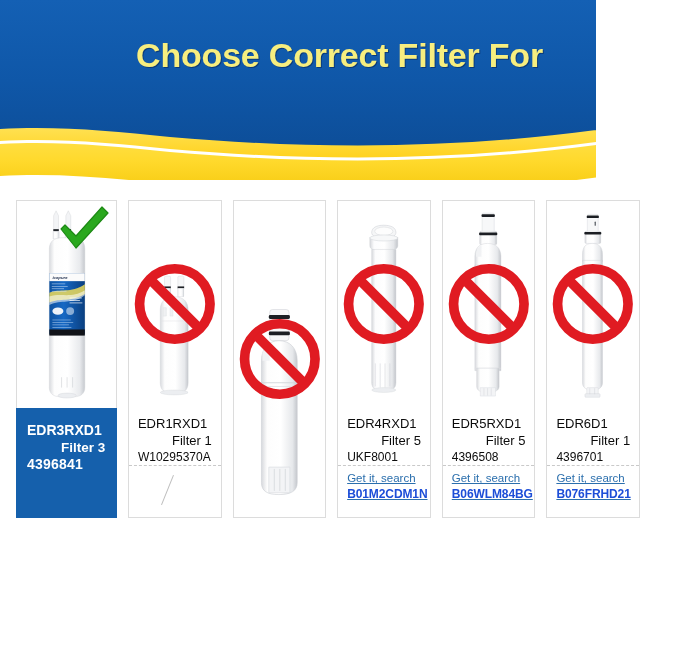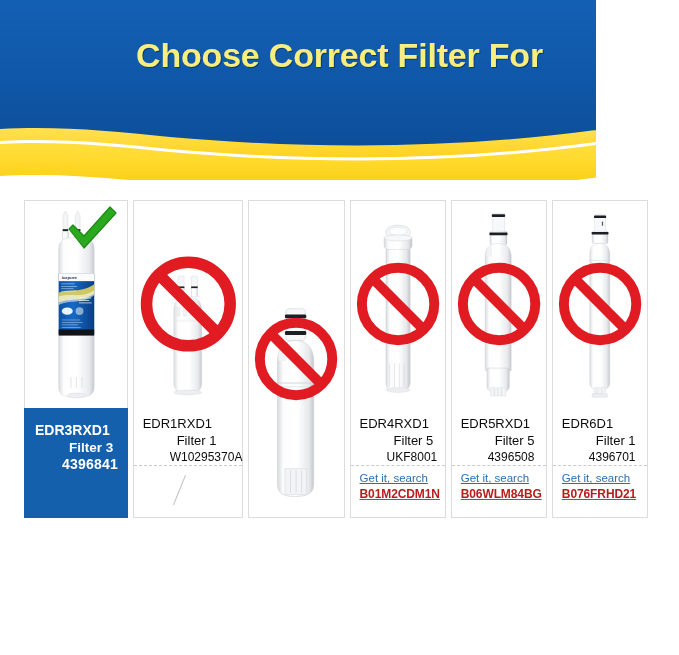--- a/index.html
+++ b/index.html
@@ -29,24 +29,24 @@
     line-height:42px;
     letter-spacing:-0.2px;
     text-shadow:1px 1px 0 #0a3a7a, -0.5px -0.5px 0 #1a58a8;
     z-index:3;
   }
   .banner-title .l2{ display:block; }
 
   
   .grid{
     position:absolute;
-    left:24px; top:200px;
+    left:16px; top:200px;
     width:624px; height:318px;
     display:flex;
-    gap:5px;
+    gap:11px;
   }
   .col{
     flex:1 1 0;
     border:1px solid #dcdcdc;
     background:#fff;
     position:relative;
     display:flex;
     flex-direction:column;
   }
   .col.wide{ flex:1.08 1 0; }
@@ -73,21 +73,21 @@
   .label{
     padding:8px 0 0 9px;
     font-size:12.5px;
     line-height:17px;
     color:#0b0b0b;
     height:110px;
     position:relative;
   }
   .label .nm{ font-size:13px; white-space:nowrap; }
   .label .ft{ font-size:13px;padding-left:34px; }
-  .label .pn{ font-size:12px;margin-left:27px; }
+  .label .pn{ font-size:12px; }
 
   
   .label.hl{
     background:#1560ac;
     color:#ffffff;
     font-weight:bold;
     padding:14px 0 0 11px;
     height:110px;
     margin:-1px;
     width:calc(100% + 2px);
@@ -102,21 +102,21 @@
     left:0; right:0; bottom:0;
     height:52px;
     border-top:1px dashed #c9c9c9;
     padding:4px 0 0 9px;
     font-size:11.5px;
     line-height:16px;
     color:#2b6fad;
     text-decoration:underline;
   }
   .asin .code{
-    color:#b91c1c;
+    color:#1d4ed8;
     font-size:12px;
     font-weight:bold;
     letter-spacing:-0.1px;
   }
   .asin.empty{ color:transparent; }
   .slash{
     position:absolute;
     left:42%; top:8px;
     width:1px; height:32px;
     background:#bdbdbd;

